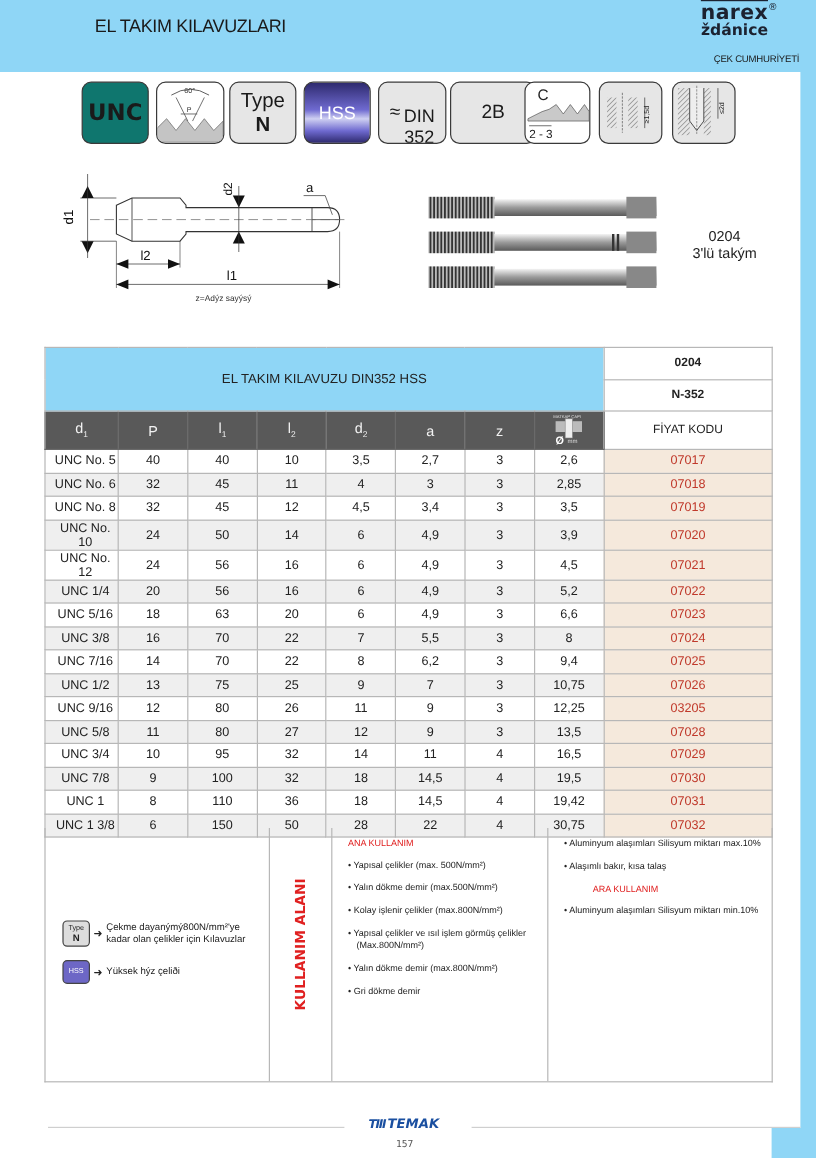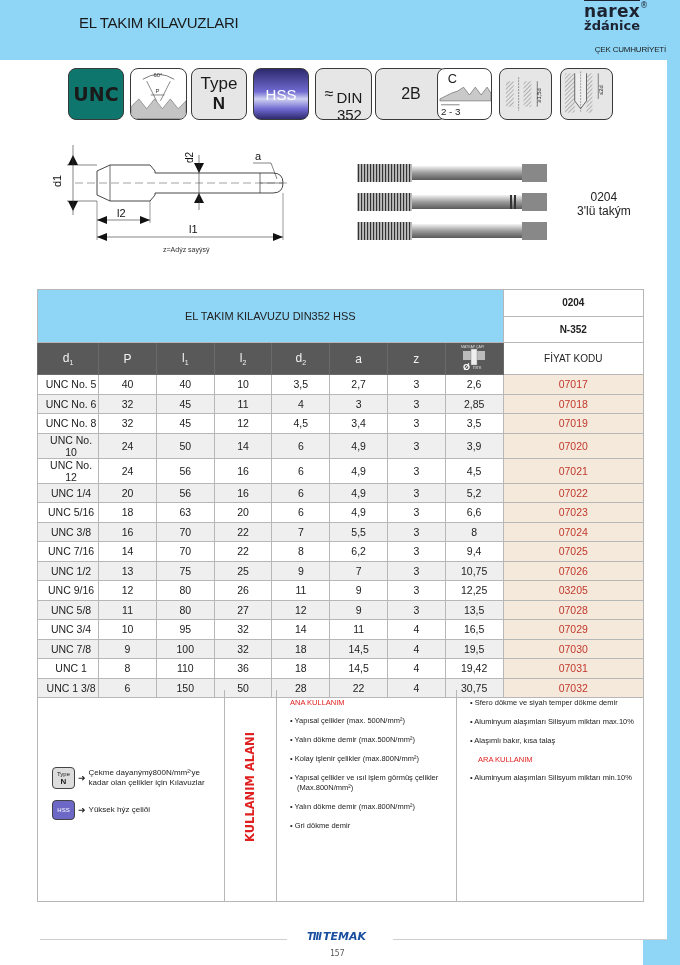--- a/index.html
+++ b/index.html
@@ -475,24 +475,23 @@
     <div class="head">ANA KULLANIM</div>
     <div class="it">Yapısal çelikler (max. 500N/mm²)</div>
     <div class="it">Yalın dökme demir (max.500N/mm²)</div>
     <div class="it">Kolay işlenir çelikler (max.800N/mm²)</div>
     <div class="it">Yapısal çelikler ve ısıl işlem görmüş çelikler (Max.800N/mm²)</div>
     <div class="it">Yalın dökme demir (max.800N/mm²)</div>
     <div class="it">Gri dökme demir</div>
   </div>
 
   <div class="usecol" style="left:432px; top:8px; width:165px;">
-    <div class="it">Sfero dökme ve siyah temper dökme demir</div>
     <div class="it">Aluminyum alaşımları Silisyum miktarı max.10%</div>
     <div class="it">Alaşımlı bakır, kısa talaş</div>
-    <div class="head" style="margin-left:8px;">ARA KULLANIM</div>
+    <div class="head" style="margin-left:24px;">ARA KULLANIM</div>
     <div class="it">Aluminyum alaşımları Silisyum miktarı min.10%</div>
   </div>
 </div>
 
 <div class="footer-line-l"></div>
 <div class="footer-line-r"></div>
 <div class="footer-logo"><span class="tm">TIII</span><span>TEMAK</span></div>
 <div class="page-num">157</div>
 
 </body></html>

